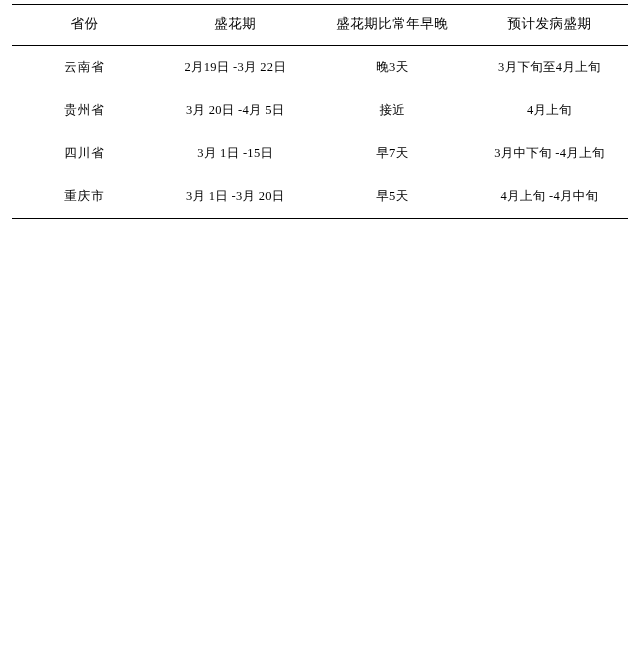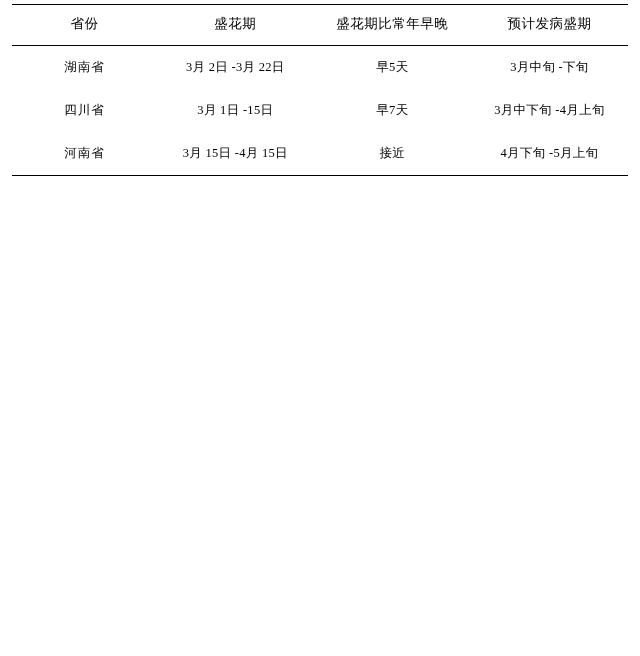--- a/index.html
+++ b/index.html
@@ -70,32 +70,38 @@
     <thead>
       <tr>
         <th>省份</th>
         <th>盛花期</th>
         <th>盛花期比常年早晚</th>
         <th>预计发病盛期</th>
       </tr>
     </thead>
     <tbody>
       <tr>
-        <td class="province">湖南省</td>
-        <td>3月 2日 -3月 22日</td>
-        <td>早5天</td>
-        <td>3月中旬 -下旬</td>
+        <td class="province">云南省</td>
+        <td>2月19日 -3月 22日</td>
+        <td>晚3天</td>
+        <td>3月下旬至4月上旬</td>
+      </tr>
+      <tr>
+        <td class="province">贵州省</td>
+        <td>3月 20日 -4月 5日</td>
+        <td>接近</td>
+        <td>4月上旬</td>
       </tr>
       <tr>
         <td class="province">四川省</td>
         <td>3月 1日 -15日</td>
         <td>早7天</td>
         <td>3月中下旬 -4月上旬</td>
       </tr>
       <tr>
-        <td class="province">河南省</td>
-        <td>3月 15日 -4月 15日</td>
-        <td>接近</td>
-        <td>4月下旬 -5月上旬</td>
+        <td class="province">重庆市</td>
+        <td>3月 1日 -3月 20日</td>
+        <td>早5天</td>
+        <td>4月上旬 -4月中旬</td>
       </tr>
     </tbody>
   </table>
 </div>
 
 </body></html>

